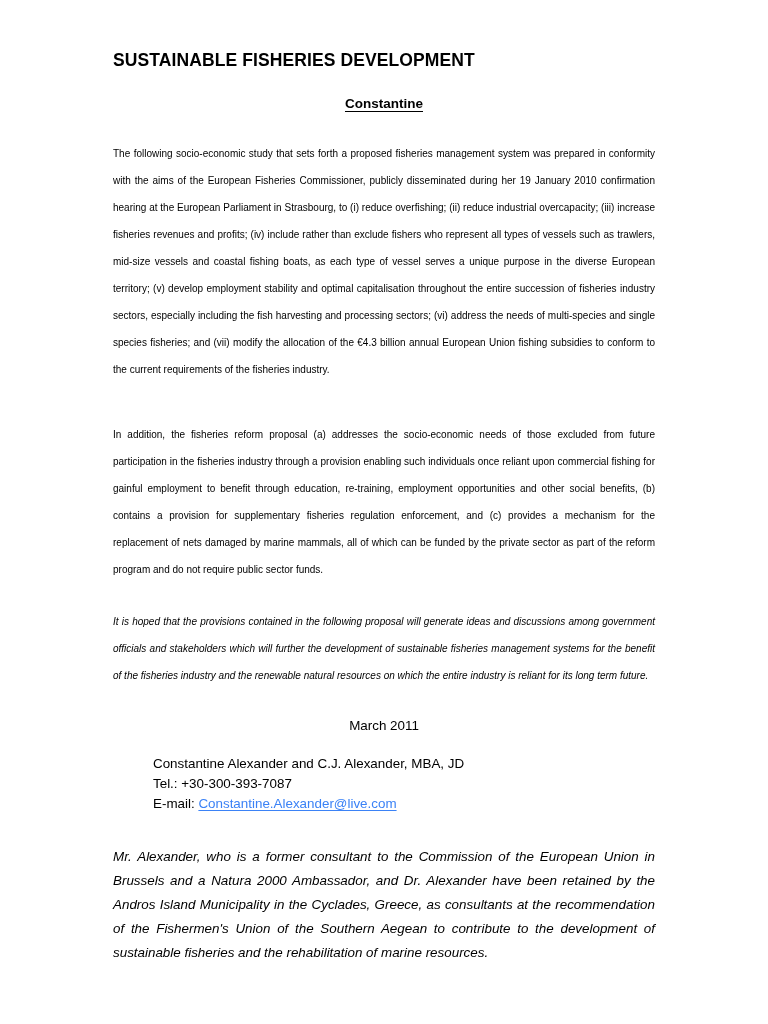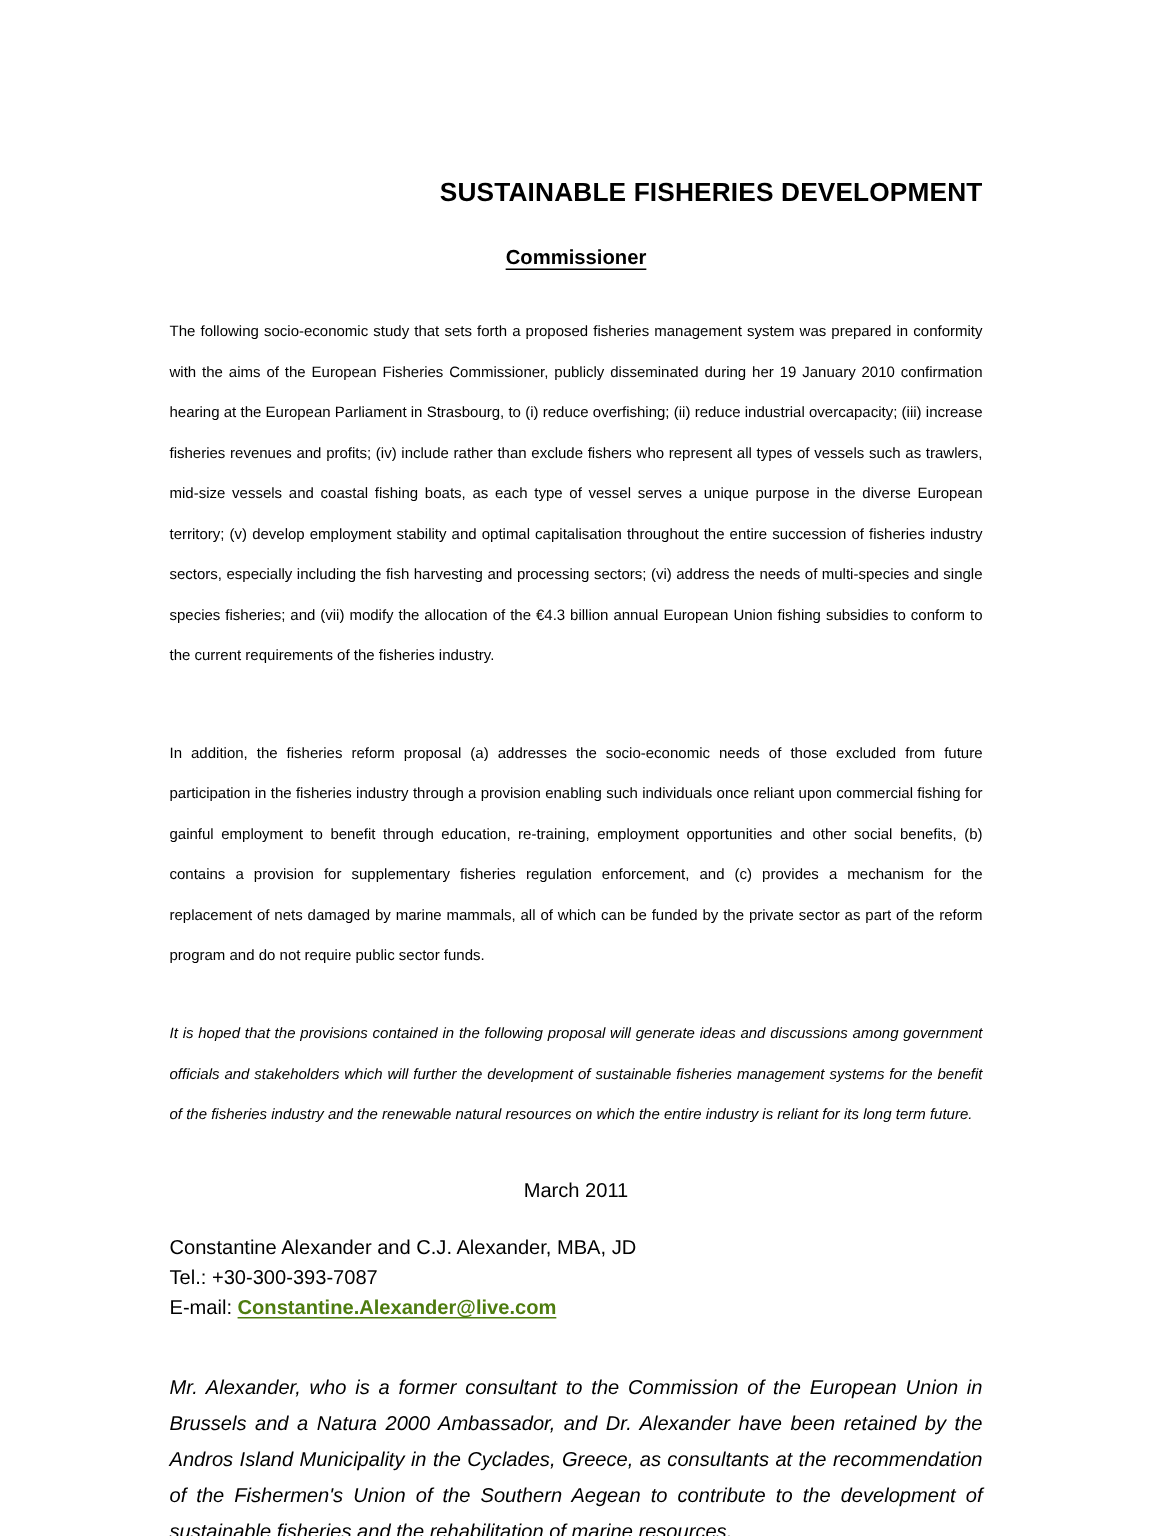--- a/index.html
+++ b/index.html
@@ -23,24 +23,24 @@
   }
   .content {
     position: absolute;
     left: 113px;
     top: 0;
     width: 542px;
   }
   .doc-title {
     font-size: 17.5px;
     font-weight: bold;
-    text-align: right;
+    text-align: left;
     letter-spacing: 0.1px;
     margin: 0;
-    padding-top: 116px;
+    padding-top: 48px;
     line-height: 24px;
   }
   .section-heading {
     font-size: 13.5px;
     font-weight: bold;
     text-align: center;
     text-decoration: underline;
     text-underline-offset: 3px;
     margin: 0;
     padding-top: 22px;
@@ -68,46 +68,46 @@
   .contact-block {
     margin: 0;
     padding-top: 18px;
     font-size: 13.4px;
     line-height: 20.2px;
     text-align: left;
   }
   .contact-line {
     display: block;
     white-space: nowrap;
+    margin-left: 40px;
   }
   .email-link {
-    color: #4d7c0f;
+    color: #3b82f6;
     text-decoration: underline;
     text-underline-offset: 2px;
-    font-weight: bold;
   }
   .note-par {
     font-size: 13.4px;
     line-height: 24.1px;
     text-align: justify;
     text-justify: inter-word;
     font-style: italic;
     margin: 0;
     padding-top: 30px;
   }
 </style>
 </head>
 <body>
 
 <div class="page">
   <div class="content">
 
     <h1 class="doc-title">SUSTAINABLE FISHERIES DEVELOPMENT</h1>
 
-    <h2 class="section-heading">Commissioner</h2>
+    <h2 class="section-heading">Constantine</h2>
 
     <p class="body-par par-gap-1">The following socio-economic study that sets forth a proposed fisheries management system was prepared in conformity with the aims of the European Fisheries Commissioner, publicly disseminated during her 19 January 2010 confirmation hearing at the European Parliament in Strasbourg, to (i) reduce overfishing; (ii) reduce industrial overcapacity; (iii) increase fisheries revenues and profits; (iv) include rather than exclude fishers who represent all types of vessels such as trawlers, mid-size vessels and coastal fishing boats, as each type of vessel serves a unique purpose in the diverse European territory; (v) develop employment stability and optimal capitalisation throughout the entire succession of fisheries industry sectors, especially including the fish harvesting and processing sectors; (vi) address the needs of multi-species and single species fisheries; and (vii) modify the allocation of the €4.3 billion annual European Union fishing subsidies to conform to the current requirements of the fisheries industry.</p>
 
     <p class="body-par par-gap-2">In addition, the fisheries reform proposal (a) addresses the socio-economic needs of those excluded from future participation in the fisheries industry through a provision enabling such individuals once reliant upon commercial fishing for gainful employment to benefit through education, re-training, employment opportunities and other social benefits, (b) contains a provision for supplementary fisheries regulation enforcement, and (c) provides a mechanism for the replacement of nets damaged by marine mammals, all of which can be funded by the private sector as part of the reform program and do not require public sector funds.</p>
 
     <p class="body-par par-gap-3">It is hoped that the provisions contained in the following proposal will generate ideas and discussions among government officials and stakeholders which will further the development of sustainable fisheries management systems for the benefit of the fisheries industry and the renewable natural resources on which the entire industry is reliant for its long term future.</p>
 
     <p class="date-line">March 2011</p>
 
     <div class="contact-block">

